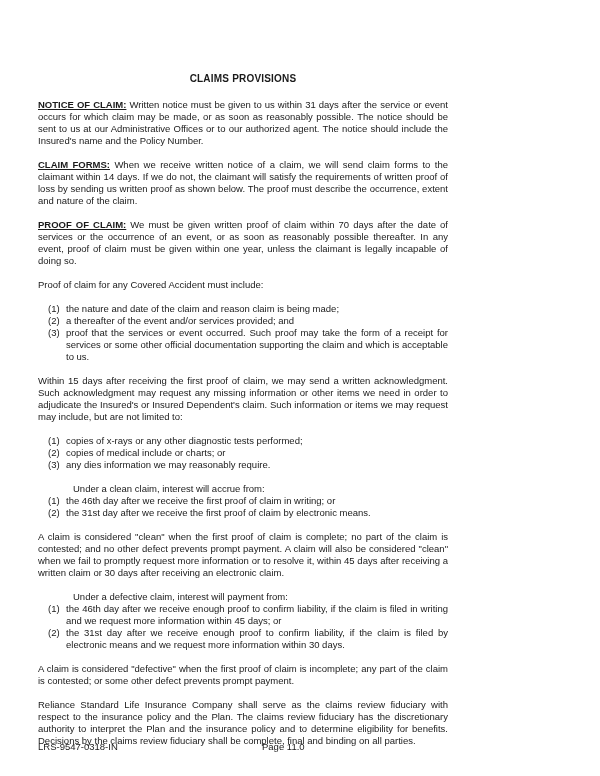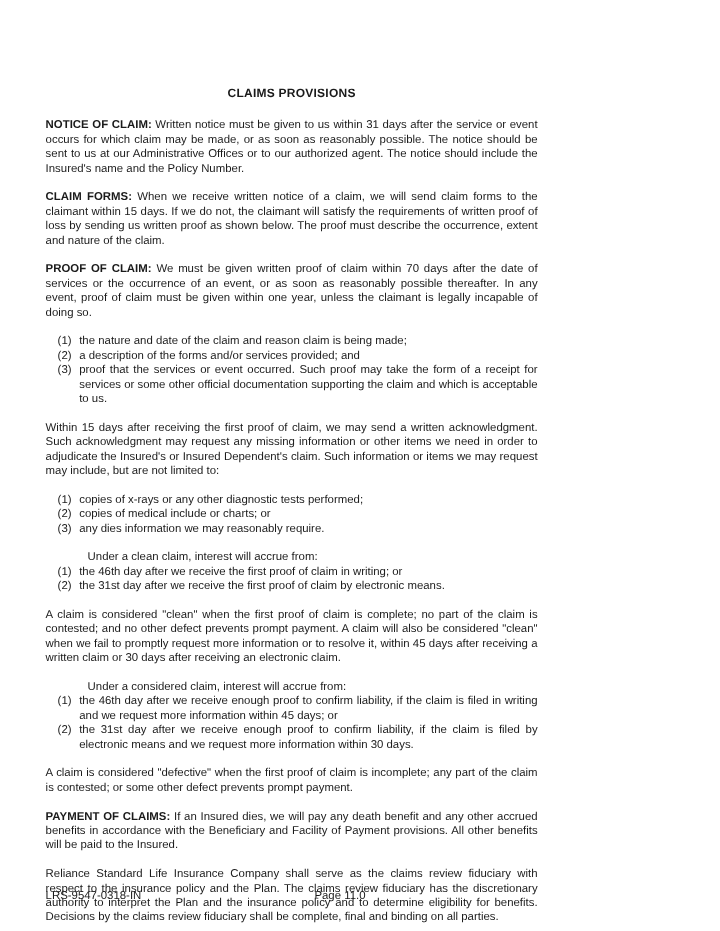--- a/index.html
+++ b/index.html
@@ -27,21 +27,21 @@
     line-height: 12px;
     margin: 0 0 14px 0;
     letter-spacing: 0.2px;
   }
   .para {
     font-size: 9.5px;
     line-height: 12px;
     text-align: justify;
     margin: 0 0 12px 0;
   }
-  .para .lead { font-weight: bold; }
+  .para .lead { font-weight: bold; text-decoration: underline; }
   .para.tight { margin-bottom: 0; padding-left: 35px; }
   .num-list {
     margin: 0 0 12px 0;
     padding-left: 10px;
   }
   .num-list.after-tight { margin-top: 0; }
   .li {
     display: flex;
     font-size: 9.5px;
     line-height: 12px;
@@ -75,33 +75,34 @@
 </style>
 </head>
 <body>
 
 <div class="page">
 
   <div class="doc-title">CLAIMS PROVISIONS</div>
 
   <p class="para"><span class="lead">NOTICE OF CLAIM:</span> <span>Written notice must be given to us within 31 days after the service or event occurs for which claim may be made, or as soon as reasonably possible.  The notice should be sent to us at our Administrative Offices or to our authorized agent.  The notice should include the Insured's name and the Policy Number.</span></p>
 
-  <p class="para"><span class="lead">CLAIM FORMS:</span> <span>When we receive written notice of a claim, we will send claim forms to the claimant within 15 days.  If we do not, the claimant will satisfy the requirements of written proof of loss by sending us written proof as shown below.  The proof must describe the occurrence, extent and nature of the claim.</span></p>
+  <p class="para"><span class="lead">CLAIM FORMS:</span> <span>When we receive written notice of a claim, we will send claim forms to the claimant within 14 days.  If we do not, the claimant will satisfy the requirements of written proof of loss by sending us written proof as shown below.  The proof must describe the occurrence, extent and nature of the claim.</span></p>
 
   <p class="para"><span class="lead">PROOF OF CLAIM:</span> <span>We must be given written proof of claim within 70 days after the date of services or the occurrence of an event, or as soon as reasonably possible thereafter. In any event, proof of claim must be given within one year, unless the claimant is legally incapable of doing so.</span></p>
 
+  <p class="para"><span>Proof of claim for any Covered Accident must include:</span></p>
 
   <div class="num-list">
     <div class="li">
         <span class="num">(1)</span>
         <span class="li-text">the nature and date of the claim and reason claim is being made;</span>
       </div>
     <div class="li">
         <span class="num">(2)</span>
-        <span class="li-text">a description of the forms and/or services provided; and</span>
+        <span class="li-text">a thereafter of the event and/or services provided; and</span>
       </div>
     <div class="li">
         <span class="num">(3)</span>
         <span class="li-text">proof that the services or event occurred.  Such proof may take the form of a receipt for services or some other official documentation supporting the claim and which is acceptable to us.</span>
       </div>
   </div>
 
   <p class="para"><span>Within 15 days after receiving the first proof of claim, we may send a written acknowledgment.  Such acknowledgment may request any missing information or other items we need in order to adjudicate the Insured's or Insured Dependent's claim.  Such information or items we may request may include, but are not limited to:</span></p>
 
   <div class="num-list">
@@ -129,36 +130,35 @@
         <span class="li-text">the 46th day after we receive the first proof of claim in writing; or</span>
       </div>
     <div class="li">
         <span class="num">(2)</span>
         <span class="li-text">the 31st day after we receive the first proof of claim by electronic means.</span>
       </div>
   </div>
 
   <p class="para"><span>A claim is considered "clean" when the first proof of claim is complete; no part of the claim is contested; and no other defect prevents prompt payment.  A claim will also be considered "clean" when we fail to promptly request more information or to resolve it, within 45 days after receiving a written claim or 30 days after receiving an electronic claim.</span></p>
 
-  <p class="para tight"><span>Under a considered claim, interest will accrue from:</span></p>
+  <p class="para tight"><span>Under a defective claim, interest will payment from:</span></p>
 
   <div class="num-list after-tight">
     <div class="li">
         <span class="num">(1)</span>
         <span class="li-text">the 46th day after we receive enough proof to confirm liability, if the claim is filed in writing and we request more information within 45 days; or</span>
       </div>
     <div class="li">
         <span class="num">(2)</span>
         <span class="li-text">the 31st day after we receive enough proof to confirm liability, if the claim is filed by electronic means and we request more information within 30 days.</span>
       </div>
   </div>
 
   <p class="para"><span>A claim is considered "defective" when the first proof of claim is incomplete; any part of the claim is contested; or some other defect prevents prompt payment.</span></p>
 
-  <p class="para"><span class="lead">PAYMENT OF CLAIMS:</span> <span>If an Insured dies, we will pay any death benefit and any other accrued benefits in accordance with the Beneficiary and Facility of Payment provisions.  All other benefits will be paid to the Insured.</span></p>
 
   <p class="para"><span>Reliance Standard Life Insurance Company shall serve as the claims review fiduciary with respect to the insurance policy and the Plan.  The claims review fiduciary has the discretionary authority to interpret the Plan and the insurance policy and to determine eligibility for benefits.  Decisions by the claims review fiduciary shall be complete, final and binding on all parties.</span></p>
 
 </div>
 
 <div class="footer">
   <span class="doc-num">LRS-9547-0318-IN</span>
   <span class="page-num">Page 11.0</span>
 </div>
 

